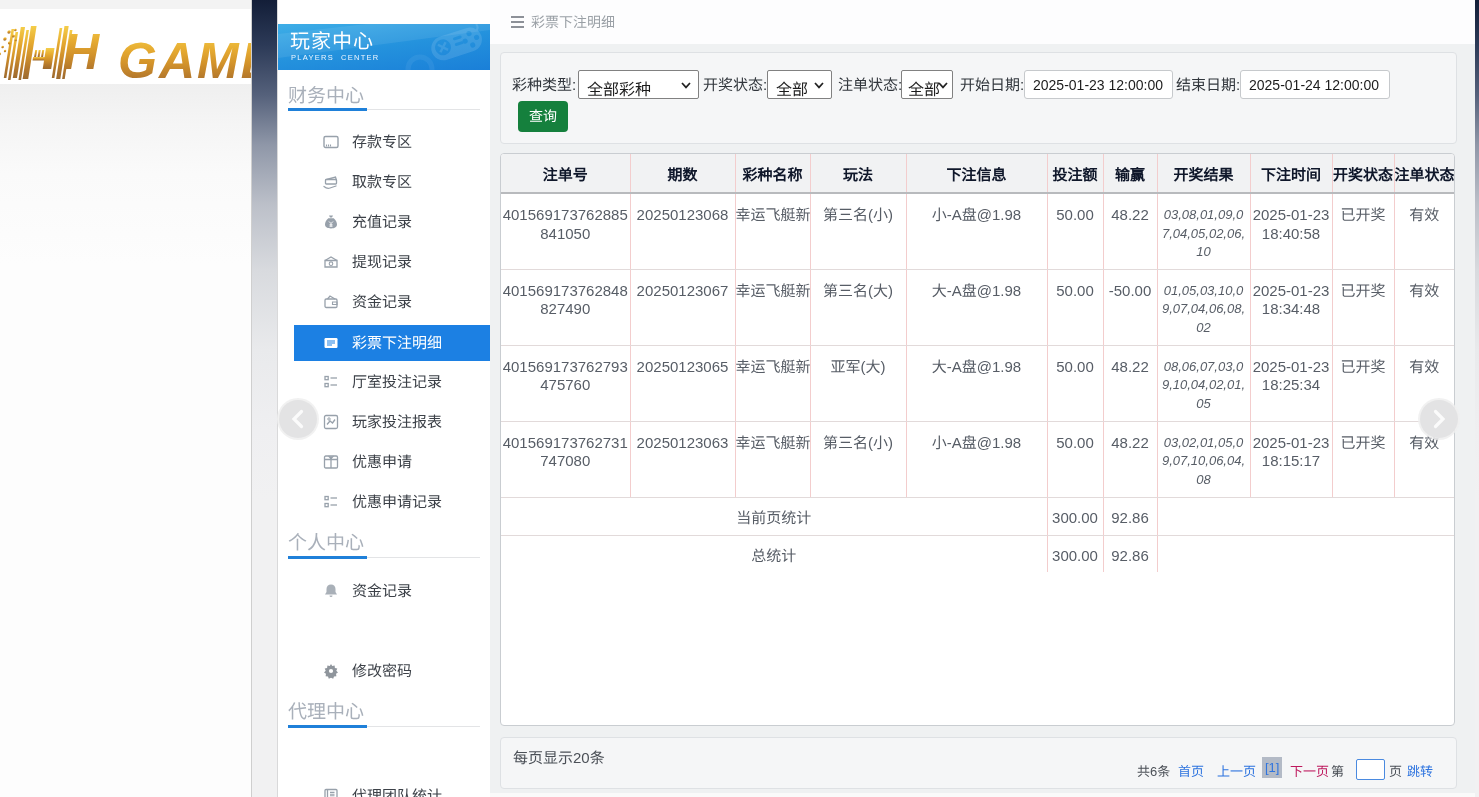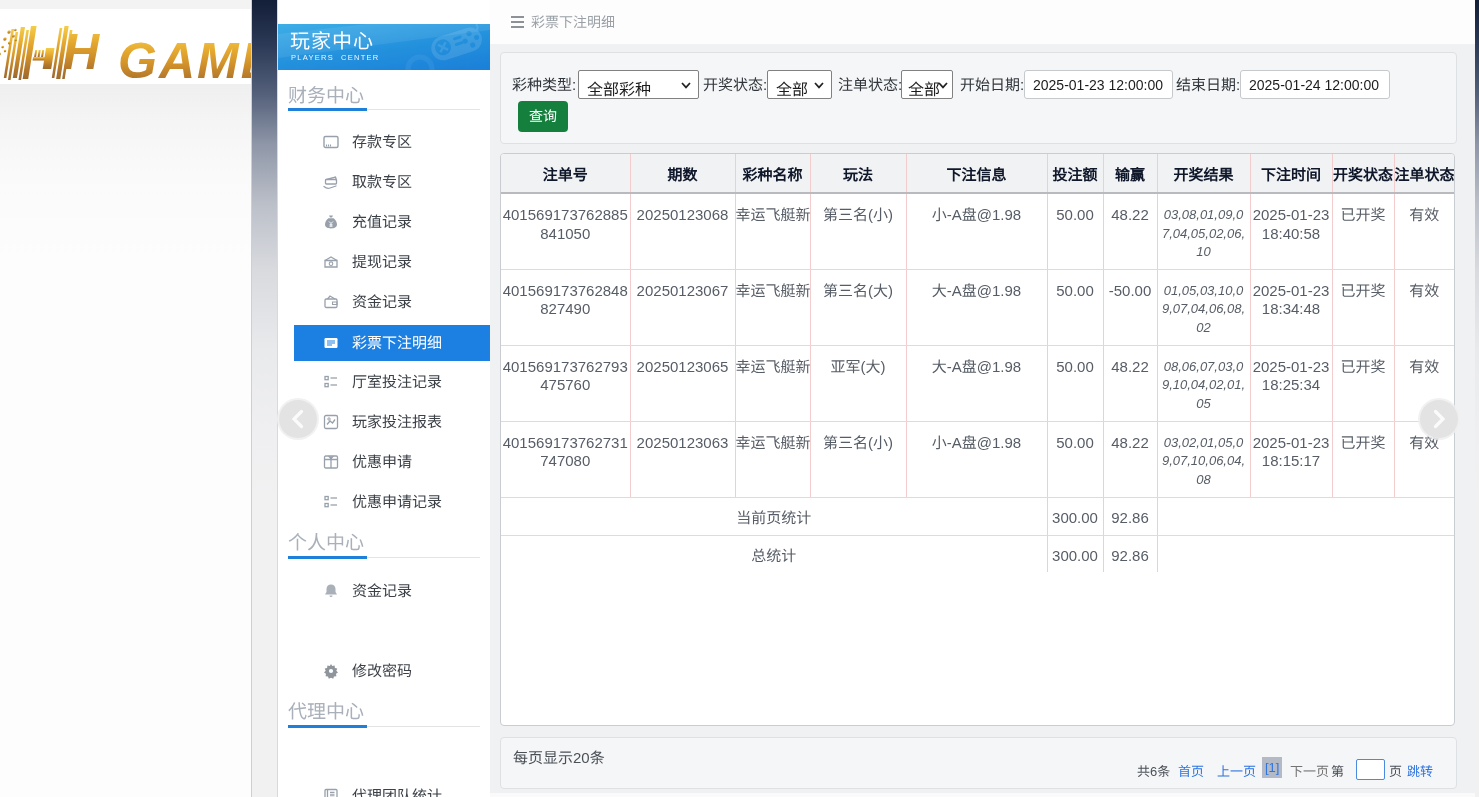--- a/index.html
+++ b/index.html
@@ -403,21 +403,21 @@
           </tr>
     </tbody>
   </table>
   </div>
   <div class="abs card" id="pager" style="left:10px;top:737px;width:957px;height:52px;font-size:13px;color:#4b5057">
     <span class="abs" style="left:12px;top:8px;font-size:15px">每页显示20条</span>
     <span class="abs" style="left:636px;top:23px">共6条</span>
     <span class="abs" style="left:677px;top:23px;color:#2e74df">首页</span>
     <span class="abs" style="left:716px;top:23px;color:#2e74df">上一页</span>
     <span class="abs" style="left:761px;top:19px;color:#2e74df;background:#b3bac6;padding:3px 3px">[1]</span>
-    <span class="abs" style="left:789px;top:23px;color:#737373">下一页</span>
+    <span class="abs" style="left:789px;top:23px;color:#be185d">下一页</span>
     <span class="abs" style="left:830px;top:23px">第</span>
     <span class="abs" style="left:855px;top:21px;width:29px;height:21px;border:1px solid #4a8ae0;border-radius:2px;background:#fff"></span>
     <span class="abs" style="left:888px;top:23px">页</span>
     <span class="abs" style="left:906px;top:23px;color:#2e74df">跳转</span>
   </div>
   <div class="abs" id="botstrip"></div>
 </div>
 
 <svg class="abs" style="left:277px;top:398px" width="42" height="42" viewBox="0 0 42 42">
   <circle cx="21" cy="21" r="21" fill="#efefef" opacity="0.85"></circle>

